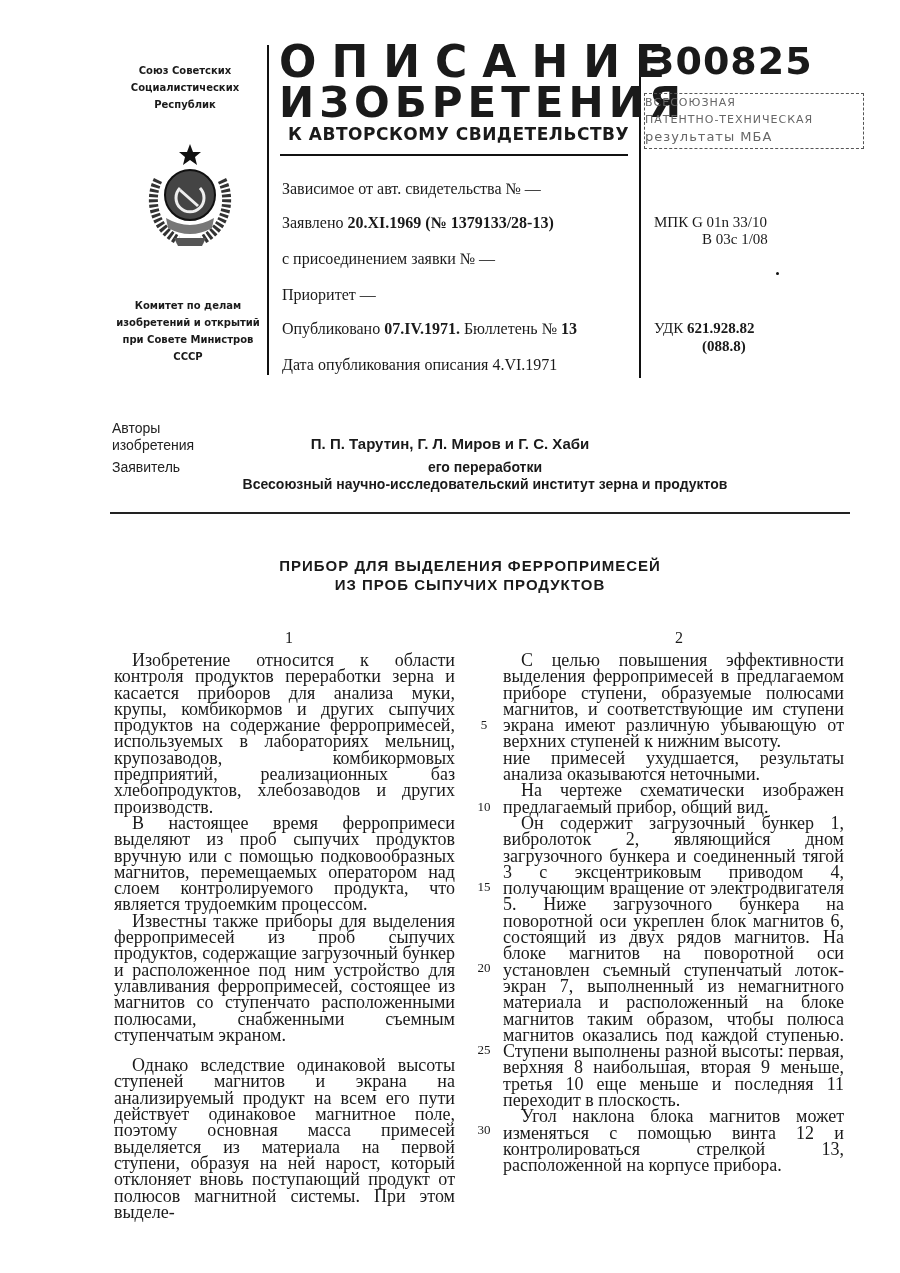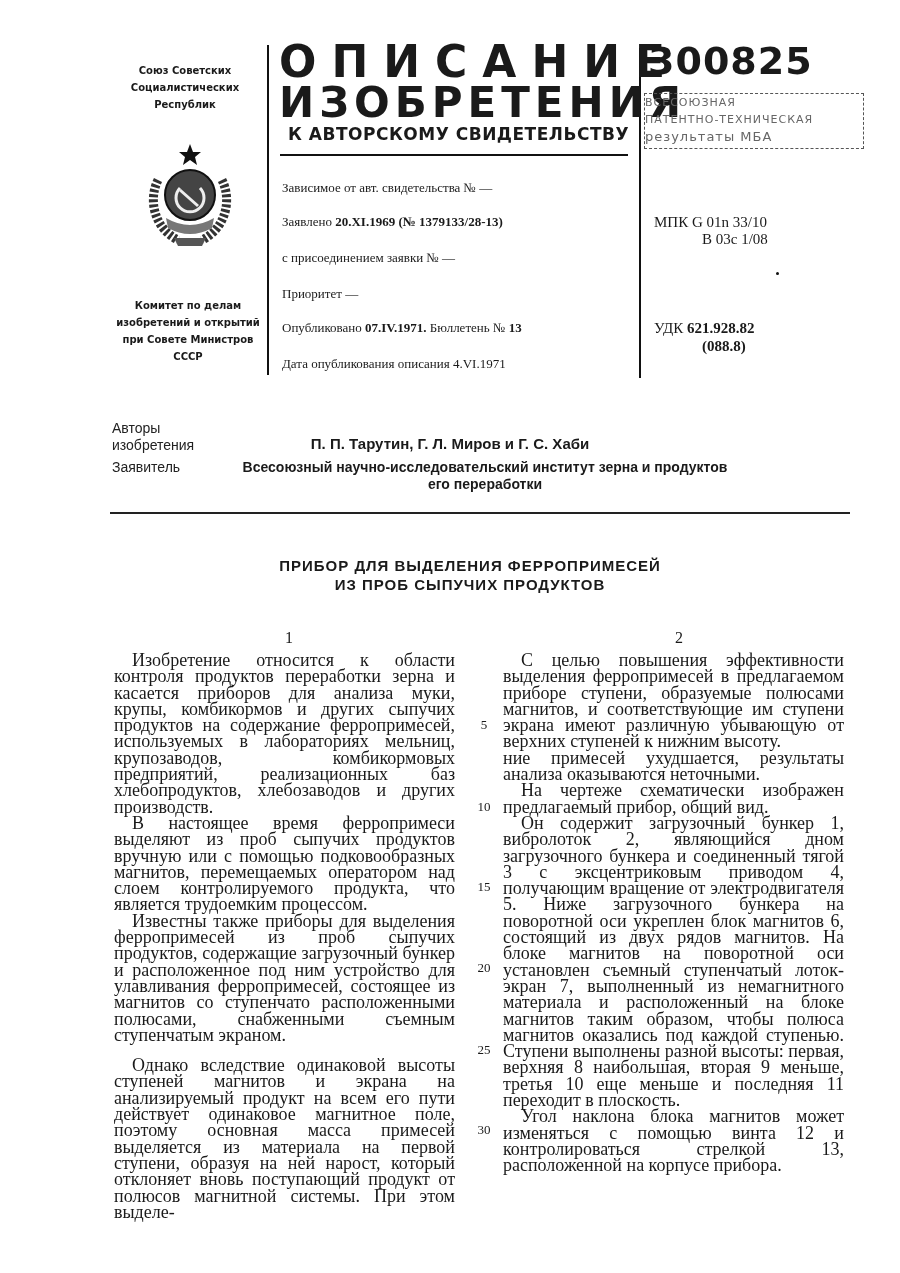--- a/index.html
+++ b/index.html
@@ -27,21 +27,21 @@
   .hrule-title { left:280px; top:154px; width:348px; height:2px; background:#111; }
 
   .patent-no { left:648px; top:40px; font-family:"DejaVu Sans", sans-serif; font-weight:bold;
                font-size:38px; letter-spacing:1px; line-height:42px; }
   .stamp { left:644px; top:93px; width:218px; height:54px; border:1px dashed #555;
            text-align:left; font-family:"DejaVu Sans", sans-serif; font-size:11px;
            line-height:17px; color:#666; letter-spacing:1px; }
   .stamp .last { font-size:13px; }
 
   
-  .meta { left:282px; font-size:13px; white-space:nowrap; }
+  .meta { left:282px; font-size:16px; white-space:nowrap; }
   .meta b { font-weight:bold; }
   .right-meta { left:654px; font-size:15px; white-space:nowrap; }
   .dot { left:776px; top:272px; width:3px; height:3px; background:#111; border-radius:50%; }
 
   
   .lbl { left:112px; font-family:"Liberation Sans", "DejaVu Sans", sans-serif; font-size:14px; color:#222; }
   .authors { left:0; width:900px; top:435px; text-align:center; font-size:15px; font-weight:bold;
              font-family:"Liberation Sans", sans-serif; }
   .applicant { left:225px; top:459px; width:520px; text-align:center; font-size:14px; font-weight:bold;
                line-height:17px; font-family:"Liberation Sans", sans-serif; }
@@ -128,22 +128,22 @@
   <span>УДК</span>
   <b>621.928.82</b>
 </div>
 <div class="abs right-meta" style="top:338px; left:702px; font-weight:bold;">(088.8)</div>
 
 <div class="abs lbl" style="top:420px;">Авторы</div>
 <div class="abs lbl" style="top:437px;">изобретения</div>
 <div class="abs authors">П. П. Тарутин, Г. Л. Миров и Г. С. Хаби</div>
 <div class="abs lbl" style="top:459px;">Заявитель</div>
 <div class="abs applicant">
+  <div>его переработки</div>
   <div>Всесоюзный научно-исследовательский институт зерна и продуктов</div>
-  <div>его переработки</div>
 </div>
 <div class="abs hrule-mid"></div>
 
 <div class="abs doc-title">
   <div>ПРИБОР ДЛЯ ВЫДЕЛЕНИЯ ФЕРРОПРИМЕСЕЙ</div>
   <div>ИЗ ПРОБ СЫПУЧИХ ПРОДУКТОВ</div>
 </div>
 
 <div class="abs colnum" style="left:285px;">1</div>
 <div class="abs colnum" style="left:675px;">2</div>

